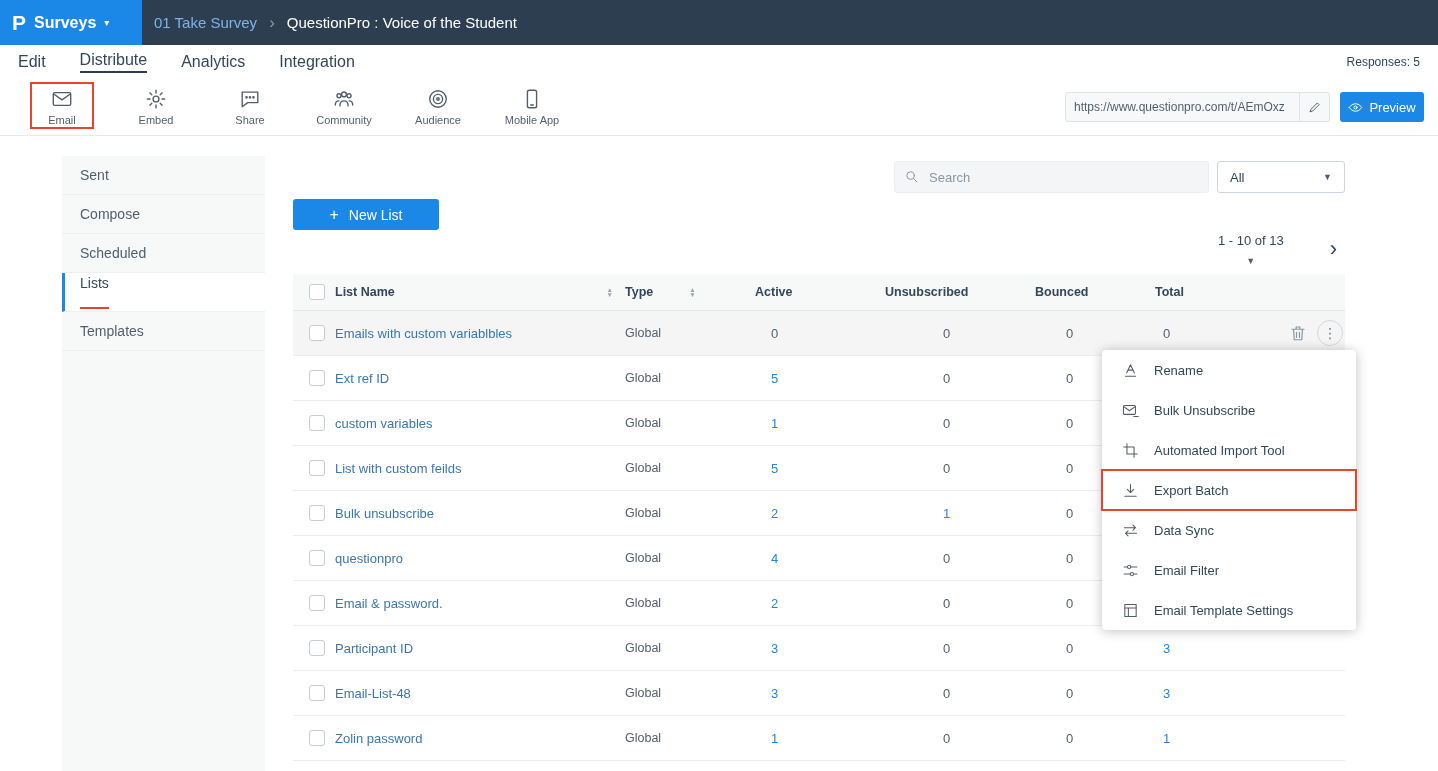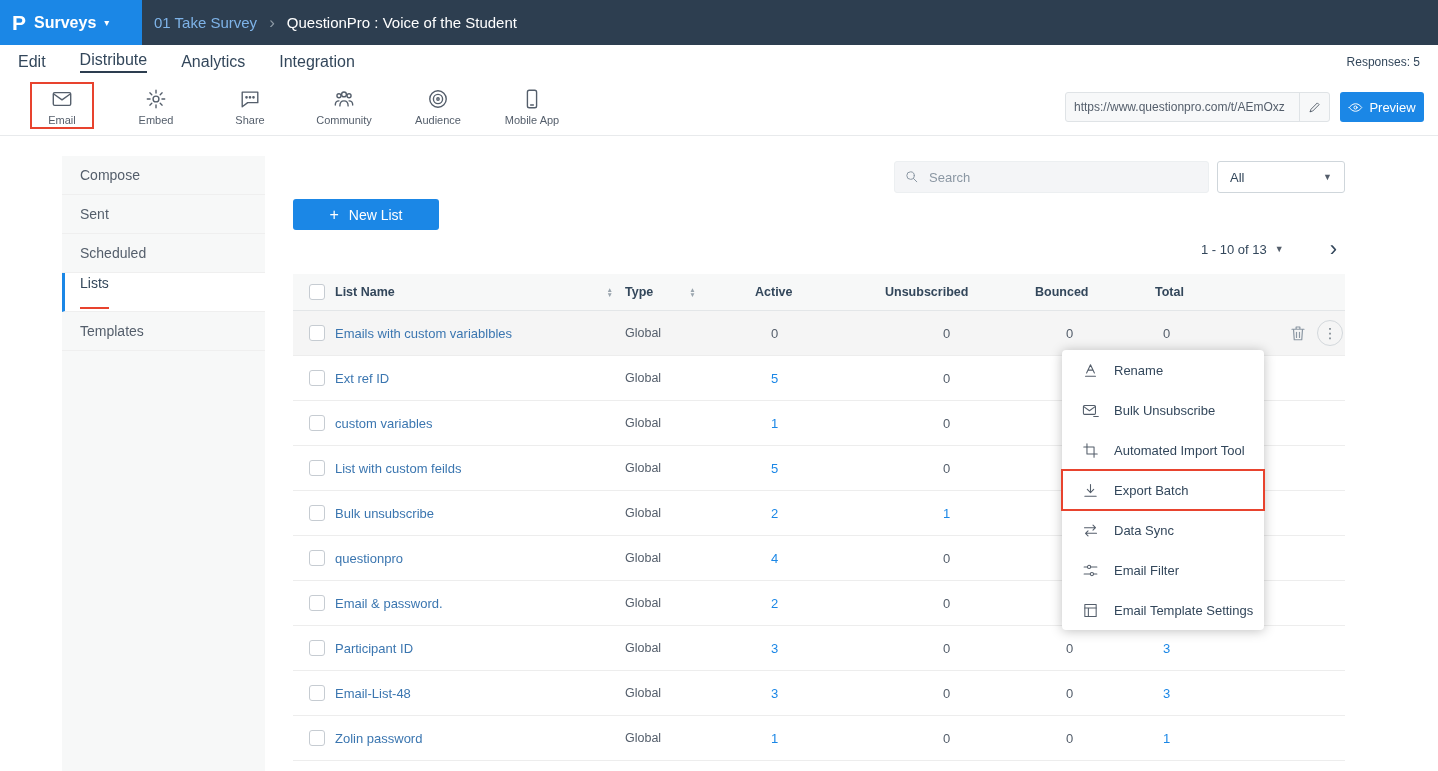--- a/index.html
+++ b/index.html
@@ -59,21 +59,21 @@
   .search-box input::placeholder { color:#8b97a3; }
   .search-glyph { position:absolute; left:10px; top:8px; width:15px; height:15px; color:#8b97a3; }
   .filter-select { width:128px; height:32px; border:1px solid #cfd6db; border-radius:3px; background:#fff; display:flex; align-items:center; padding:0 12px; font-size:13px; color:#33475b; cursor:pointer; }
   .filter-caret { margin-left:auto; font-size:9px; color:#545e6b; }
 
   .newlist-row { margin-top:6px; }
   .newlist-btn { height:31px; min-width:146px; background:#1b87e6; color:#fff; border:none; border-radius:3px; font-size:14px; display:inline-flex; align-items:center; justify-content:center; gap:10px; padding:0 22px; cursor:pointer; font-family:inherit; }
   .newlist-plus { font-size:16px; line-height:1; }
 
   .pagination-row { display:flex; justify-content:flex-end; align-items:center; margin-top:8px; height:22px; gap:46px; padding-right:8px; }
-  .page-range { font-size:13px; color:#33475b; display:flex; gap:8px; align-items:center; cursor:pointer; }
+  .page-range { font-size:13px; color:#33475b; display:flex; gap:8px; align-items:center; cursor:pointer;flex-direction:column; }
   .page-caret { font-size:9px; color:#545e6b; }
   .page-next { font-size:22px; color:#33475b; cursor:pointer; line-height:0.8; }
 
   
   .table { margin-top:14px; }
   .thead { display:flex; align-items:center; height:37px; background:#f7f8f8; border-bottom:1px solid #e3e6e8; font-size:12.5px; font-weight:700; color:#33475b; }
   .trow { display:flex; align-items:center; height:45px; border-bottom:1px solid #ededed; font-size:13px; background:#fff; }
   .trow.hl { background:#f5f5f5; }
   .cell { flex:none; }
   .c-check { width:42px; padding-left:16px; }
@@ -95,21 +95,21 @@
   .trow .c-bounced { padding-left:31px; }
   .trow .c-total { padding-left:8px; }
   .c-actions { width:70px; display:flex; align-items:center; gap:10px; justify-content:flex-end; padding-right:2px; }
   .sort { display:inline-flex; flex-direction:column; font-size:6.5px; line-height:0.8; color:#9aa5ae; cursor:pointer; }
   .sort i { font-style:normal; }
   .row-trash { width:18px; height:18px; color:#8b97a3; cursor:pointer; visibility:hidden; }
   .row-kebab { width:26px; height:26px; border:1px solid #d3d8dc; border-radius:50%; display:flex; align-items:center; justify-content:center; color:#6b7680; font-size:14px; cursor:pointer; visibility:hidden; background:transparent; }
   .row-trash.show, .row-kebab.show { visibility:visible; }
 
   
-  .context-menu { position:absolute; left:1062px; top:350px; width:202px; background:#fff; border-radius:4px; box-shadow:0 1px 12px rgba(0,0,0,0.25); z-index:20; }
+  .context-menu { position:absolute; left:1102px; top:350px; width:254px; background:#fff; border-radius:4px; box-shadow:0 1px 12px rgba(0,0,0,0.25); z-index:20; }
   .menu-item { height:40px; display:flex; align-items:center; gap:15px; padding-left:20px; cursor:pointer; }
   .menu-item.annotated { outline:2px solid #e8432e; outline-offset:-1px; }
   .menu-icon { width:17px; height:17px; color:#545e6b; flex:none; }
   .menu-icon svg { width:100%; height:100%; fill:none; stroke:currentColor; stroke-width:1.5; stroke-linecap:round; stroke-linejoin:round; }
   .menu-label { font-size:13px; color:#33475b; white-space:nowrap; }
 
   
   .annot-email { position:absolute; left:30px; top:82px; width:64px; height:47px; border:2px solid #e8432e; z-index:30; pointer-events:none; }
 </style>
 </head>
@@ -211,25 +211,25 @@
   </div>
 </div>
 
 <div class="annot-email"></div>
 
 <div class="content">
 
   <aside class="sidebar">
 
       <div class="side-item">
+        <span class="side-label">Sent</span>
+      </div>
+
+      <div class="side-item">
         <span class="side-label">Compose</span>
-      </div>
-
-      <div class="side-item">
-        <span class="side-label">Sent</span>
       </div>
 
       <div class="side-item">
         <span class="side-label">Scheduled</span>
       </div>
 
       <div class="side-item active">
         <span class="side-label">Lists</span>
       </div>
 

